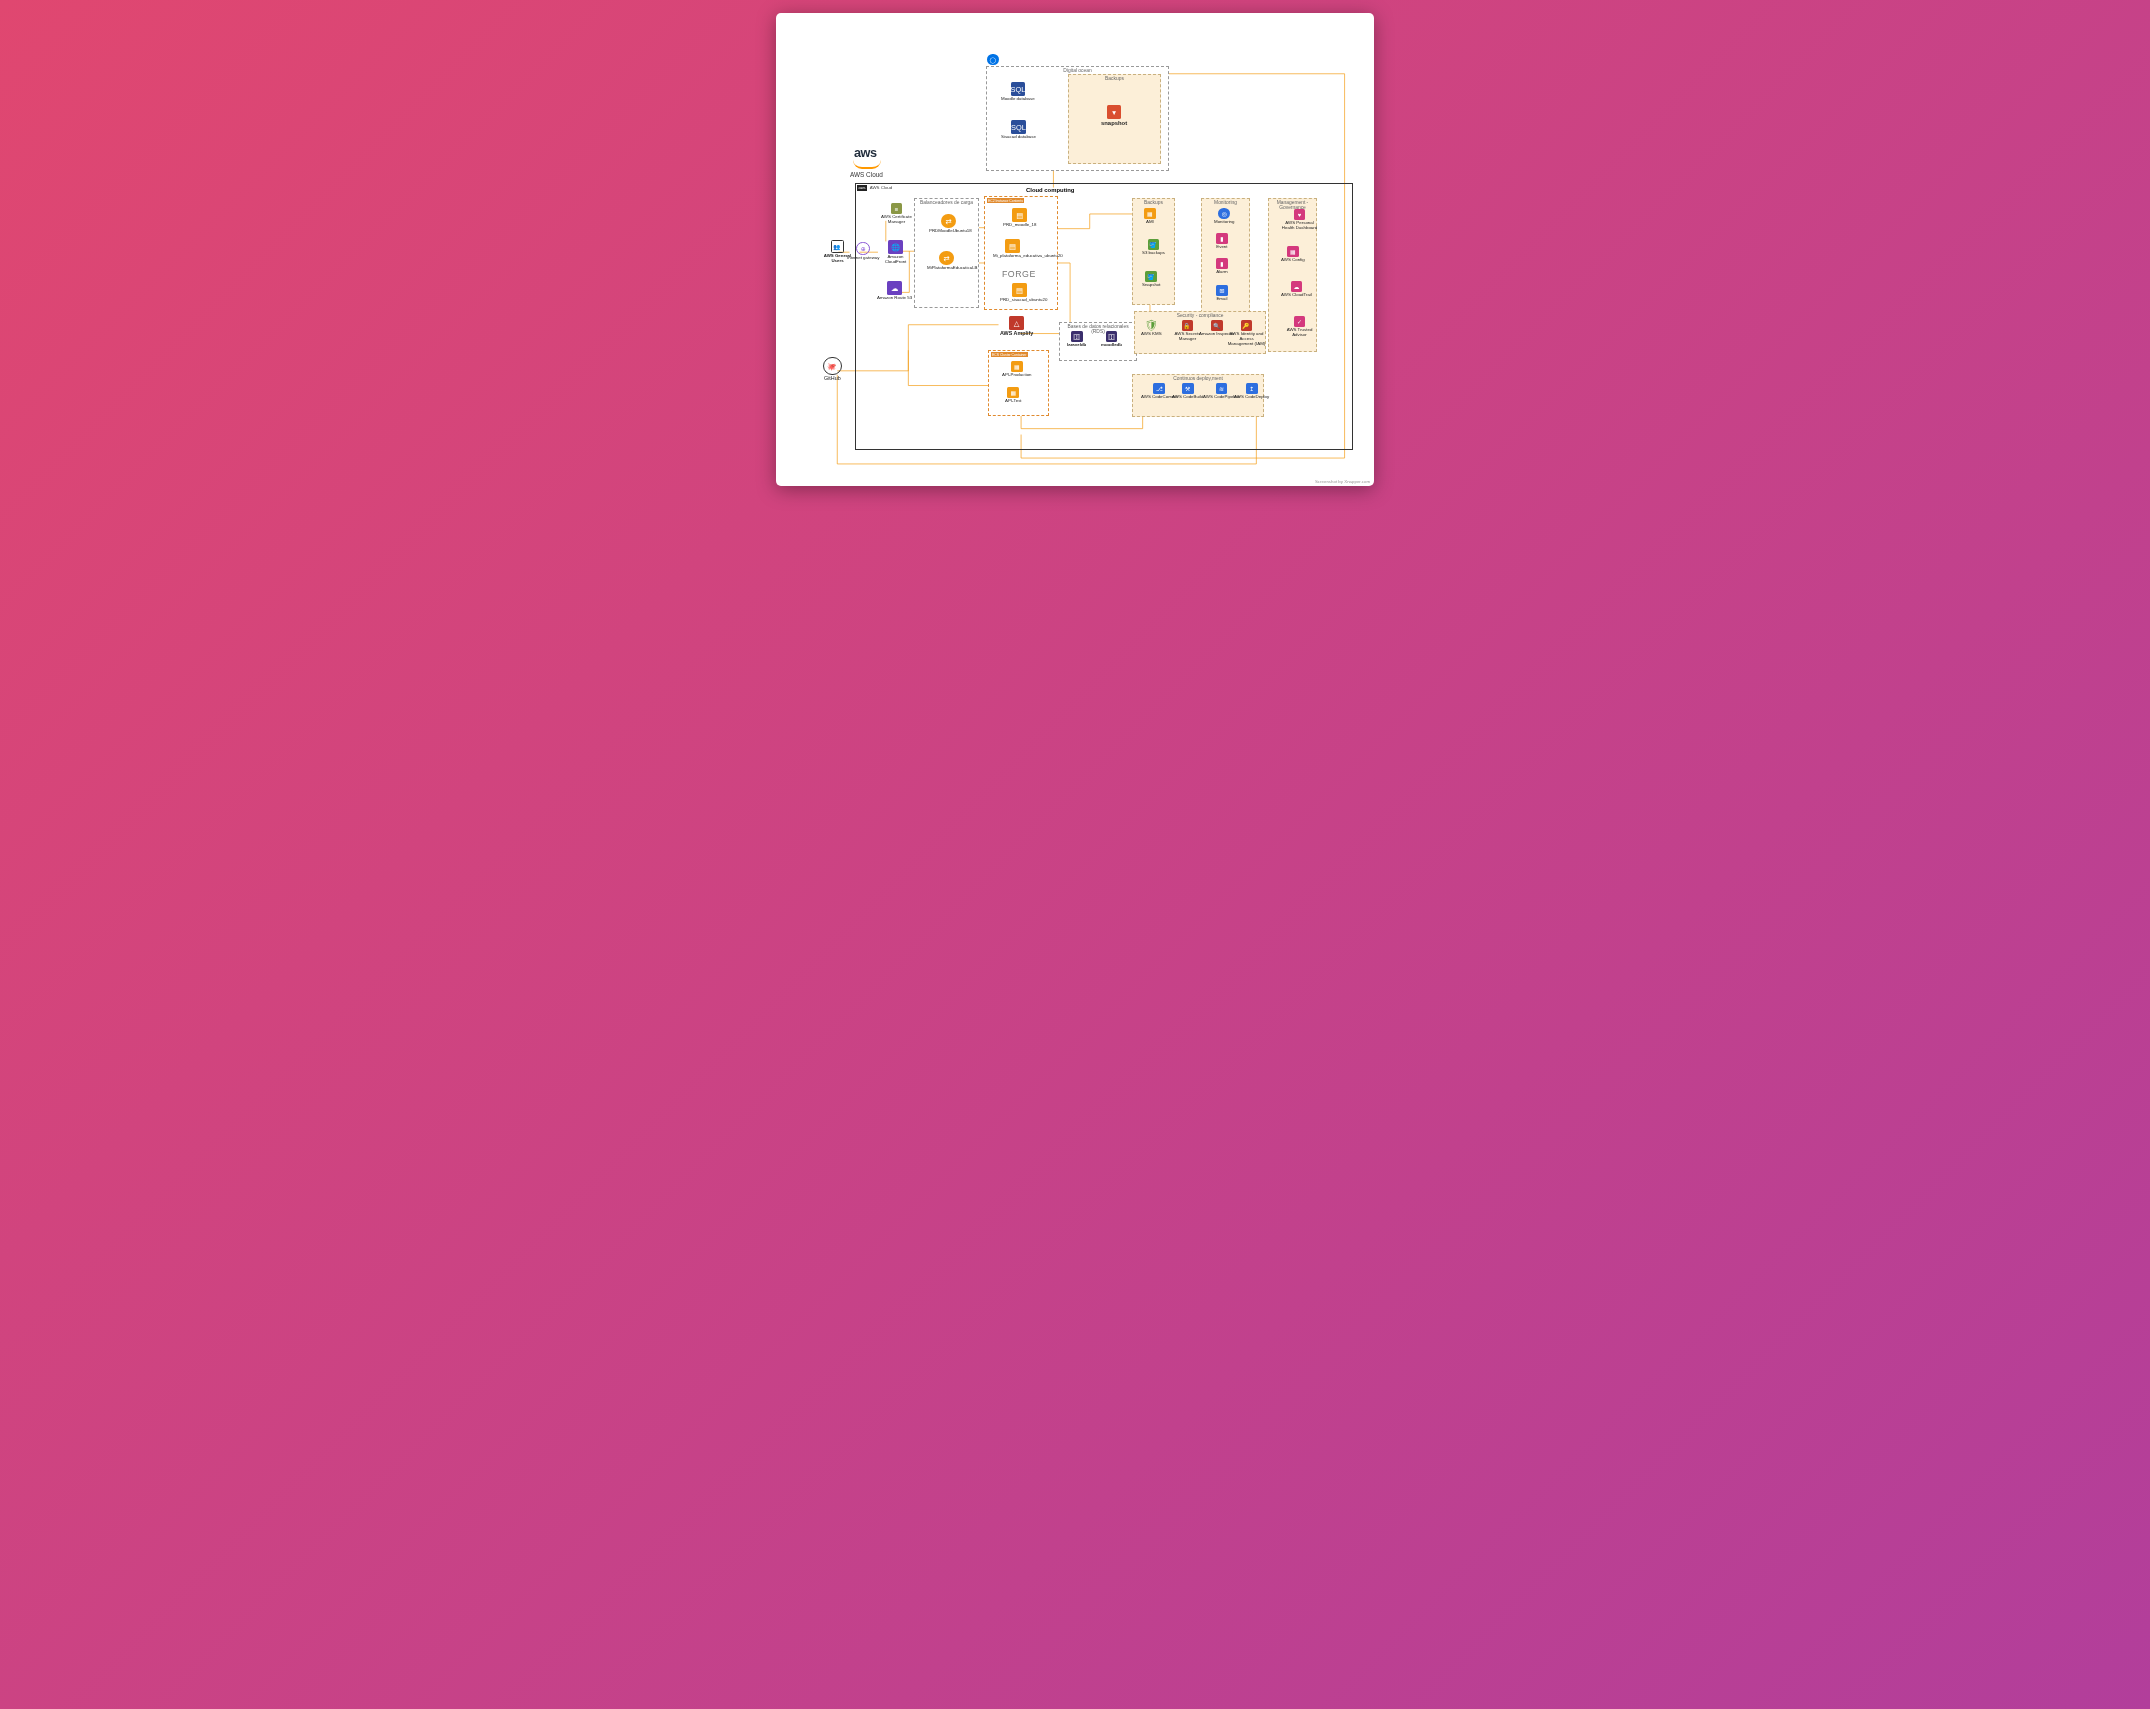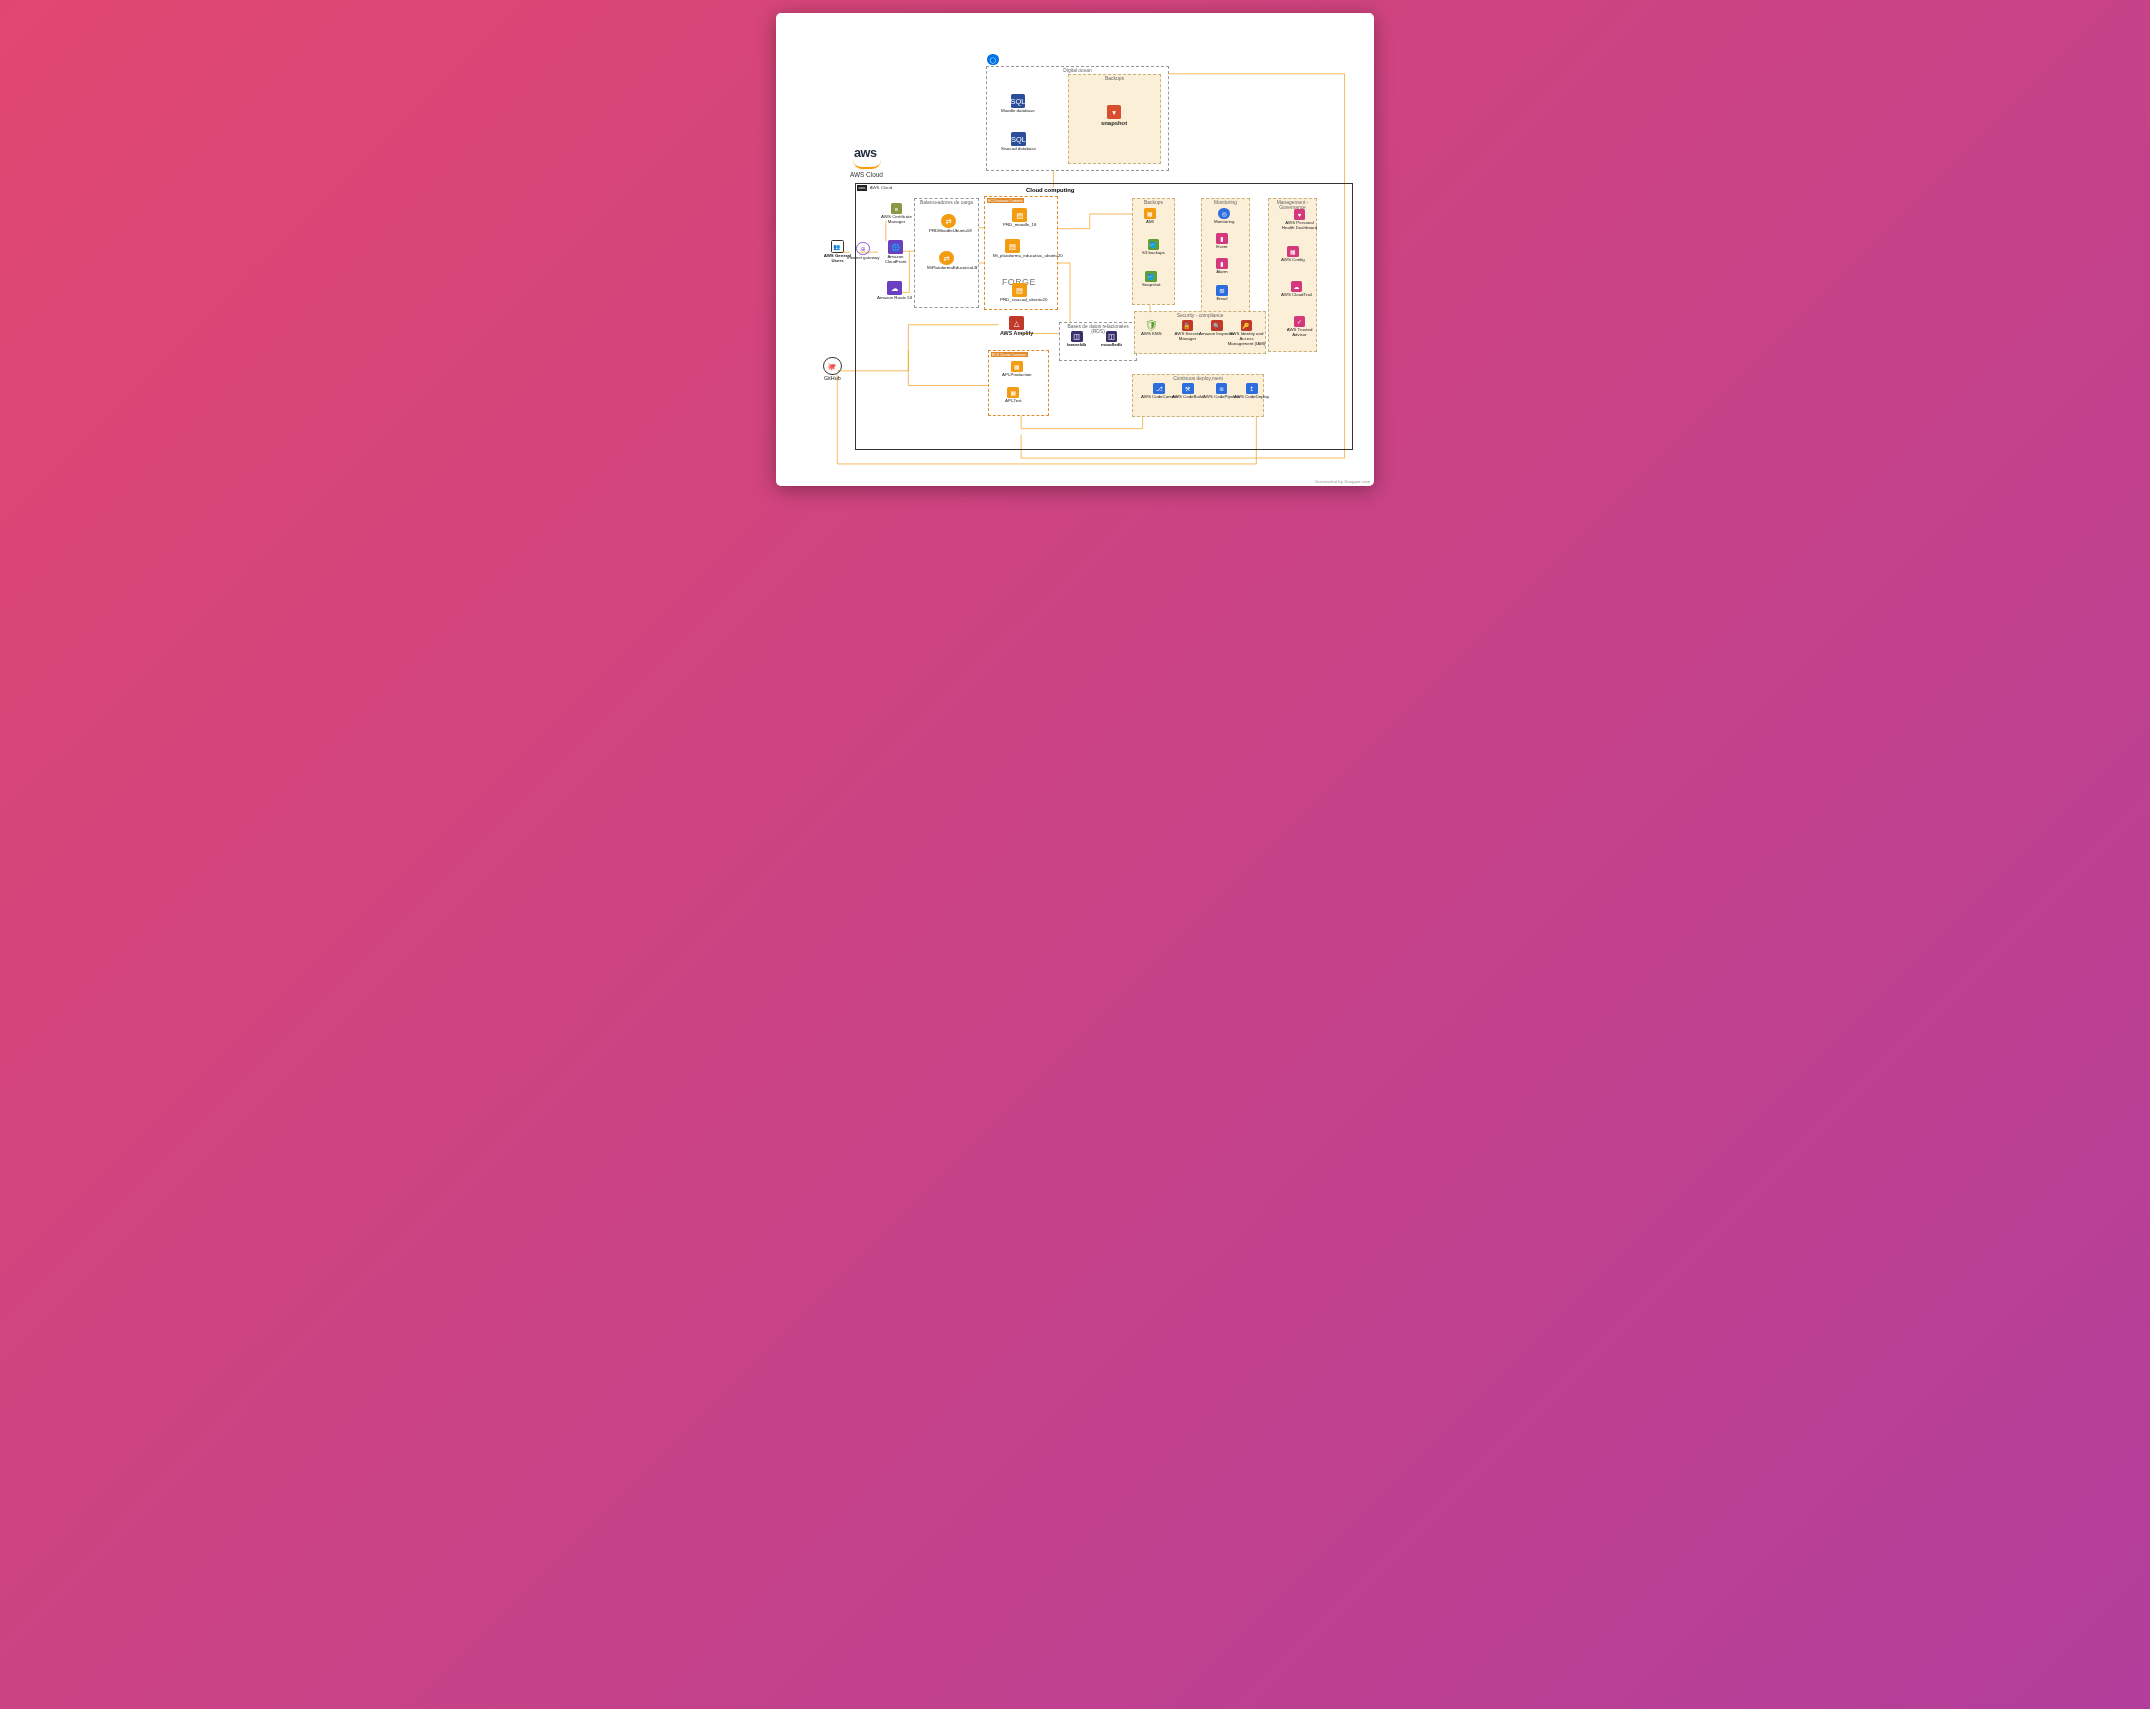--- a/index.html
+++ b/index.html
@@ -15,21 +15,21 @@
   .ic{width:14.7px;height:14.7px;display:flex;align-items:center;justify-content:center;border-radius:1.5px;font-size:7.4px;color:#fff;}
   .ic.sm{width:11.8px;height:11.8px;font-size:5.9px;}
   .ic.orange{background:#F39C12;}
   .ic.purple{background:#6A40C0;}
   .ic.darkpurple{background:#3A2E6C;}
   .ic.red{background:#C0392B;}
   .ic.pink{background:#D4397D;}
   .ic.blue{background:#2D6EDF;}
   .ic.green{background:#5B9E3A;}
   .ic.olive{background:#8A9745;}
-  .ic.navy{background:#2A4E9A;margin-top:12px;}
+  .ic.navy{background:#2A4E9A;}
   .ic.round{border-radius:50%;}
   .ic.outline{background:transparent;color:#333;border:1px solid #333;}
   .aws-logo{position:absolute;font-weight:bold;font-size:12.7px;color:#232F3E;letter-spacing:-0.5px;}
   .aws-smile{position:absolute;width:28.4px;height:6.9px;border-bottom:2px solid #FF9900;border-radius:0 0 24.5px 24.5px;}
   .aws-caption{position:absolute;font-size:6.4px;color:#333;}
   .forge{font-family:Impact,Arial;font-size:8.8px;color:#777;letter-spacing:0.5px;}
   svg.wires{position:absolute;inset:0;width:100%;height:100%;pointer-events:none;}
   svg.wires path,svg.wires line{stroke:#F39C12;stroke-width:1.4;fill:none;}
 </style>
 </head>
@@ -156,21 +156,21 @@
     <div style="position:absolute;left:1.5px;top:1.5px;background:#E08A2E;color:#fff;font-size:3.4px;padding:0.5px 1.5px">EC2 Instance Contents</div>
   </div>
   <div class="node" style="left:227px;top:195px">
     <span class="ic orange">▤</span>
     <span class="lbl">PRD_moodle_18</span>
   </div>
   <div class="node" style="left:217px;top:226px">
     <span class="ic orange">▤</span>
     <span class="lbl">Mi_plataforma_educativa_ubuntu20</span>
   </div>
-  <div class="node forge" style="left:226px;top:264px">FORGE</div>
+  <div class="node forge" style="left:226px;top:256px">FORGE</div>
   <div class="node" style="left:224px;top:270px">
     <span class="ic orange">▤</span>
     <span class="lbl">PRD_sisacad_ubuntu20</span>
   </div>
 
   <div class="node" style="left:224px;top:303px">
     <span class="ic red">△</span>
     <span class="lbl" style="font-weight:bold;font-size:5.4px">AWS Amplify</span>
   </div>
 

